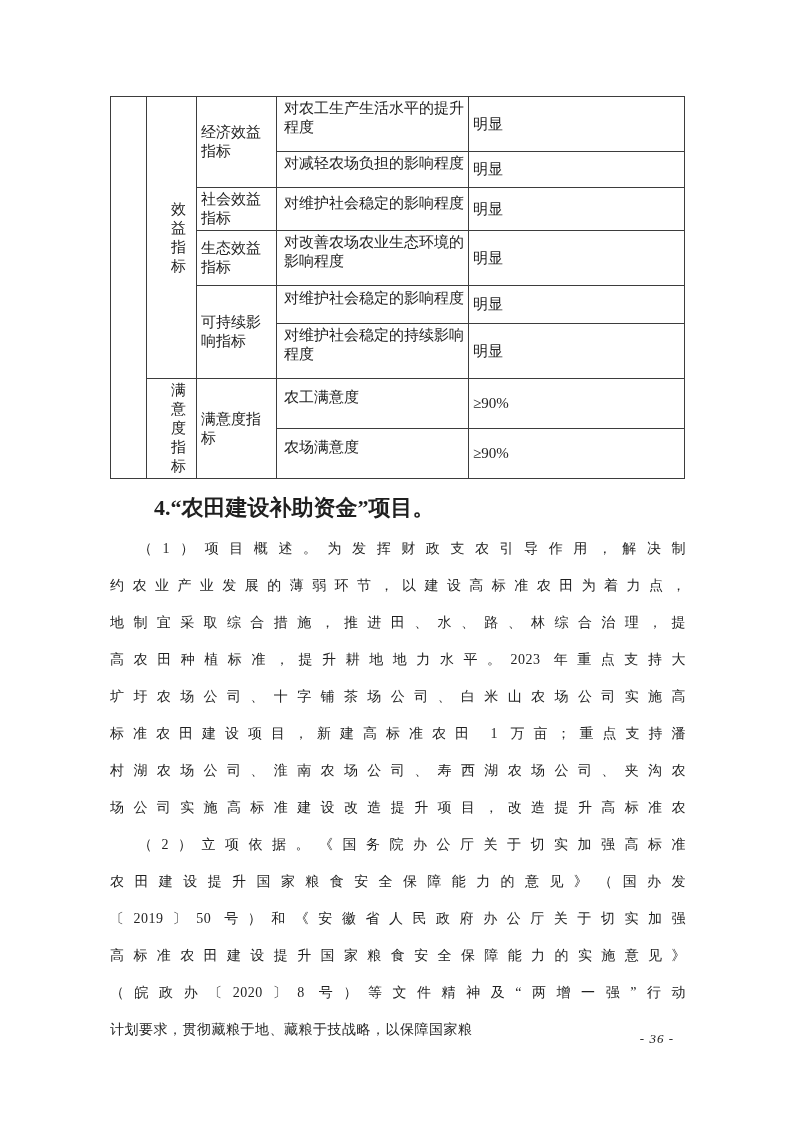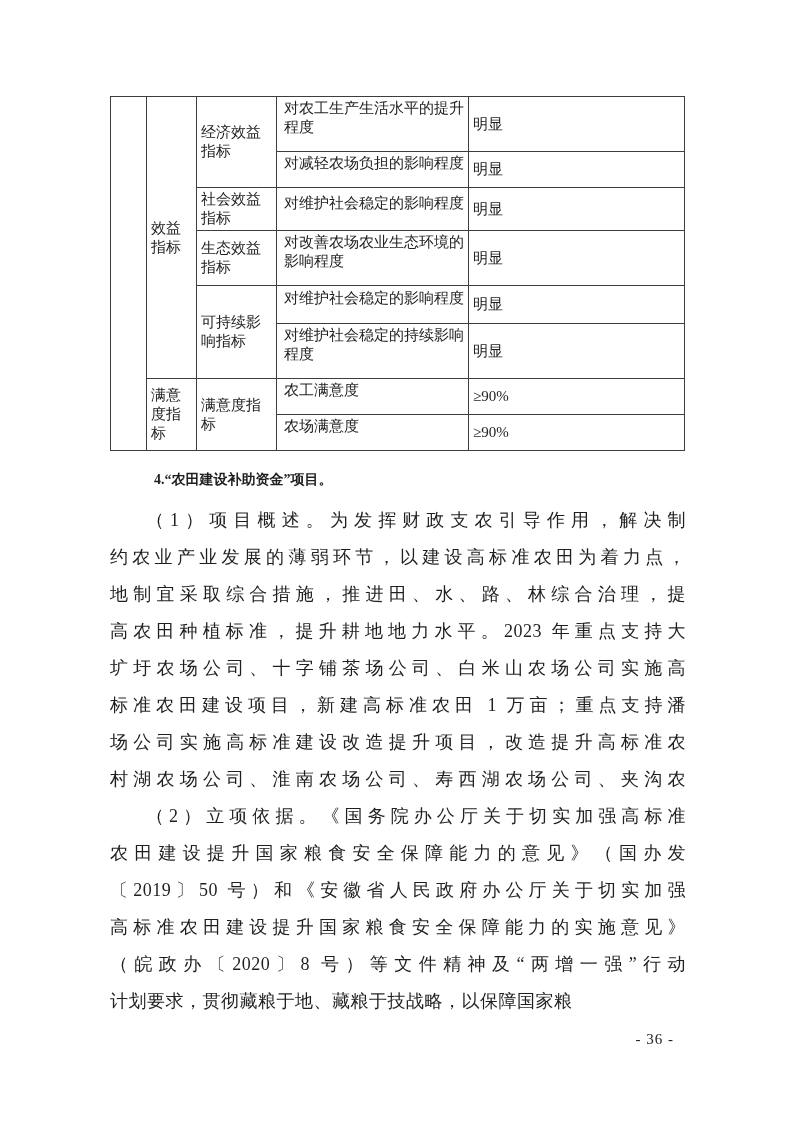--- a/index.html
+++ b/index.html
@@ -26,60 +26,61 @@
   table.itable td{
     border:1px solid #3d3d3d;
     font-size:15px;
     line-height:19px;
     vertical-align:middle;
     padding:2px 4px;
     color:#222;
     box-sizing:border-box;
   }
   table.itable td.c0{padding:0;}
-  table.itable td.c1{padding:2px 4px;}
+  table.itable td.c1{padding:2px 24px;}
   table.itable td.desc{text-align:left;padding:2px 2px 14px 7px;}
   table.itable tr:nth-child(1){height:34px;}
   table.itable tr:nth-child(2){height:30px;font-family:Liberation Serif, serif;}
   table.itable tr:nth-child(3){height:43px;}
   table.itable tr:nth-child(4){height:40px;margin-top:29px;}
   table.itable tr:nth-child(5){height:38px;}
   table.itable tr:nth-child(6){height:37px;margin-left:24px;}
   table.itable tr:nth-child(7){height:35px;margin-left:37px;}
   table.itable tr:nth-child(8){height:30px;}
   
   .heading{
     margin:12px 0 5px 0;
     padding-left:44px;
-    font-size:14px;
+    font-size:22px;
     font-weight:bold;
     line-height:34px;
     white-space:nowrap;
   }
   .para{margin:0;}
   .para .line{
-    font-size:18px;
+    font-size:14px;
     line-height:37px;
     height:37px;
     overflow:hidden;
     text-align:justify;
     text-align-last:justify;
     text-justify:inter-character;
     letter-spacing:0.5px;
   }
   .para .line.first{text-indent:2em;}
   .para .line.last{text-align-last:left;}
   
   .footer{
     position:absolute;
     top:1031px;
     right:120px;
-    font-size:15px;
+    font-size:13px;
     letter-spacing:1px;
     color:#222;
+    font-style:italic;
   }
 </style>
 </head>
 <body>
 
 <div class="page">
   <div class="content">
 
     <table class="itable">
       <colgroup>
@@ -135,22 +136,22 @@
 
     <div class="heading">4.“农田建设补助资金”项目。</div>
 
     <div class="para">
         <div class="line first">（1）项目概述。为发挥财政支农引导作用，解决制</div>
         <div class="line">约农业产业发展的薄弱环节，以建设高标准农田为着力点，</div>
         <div class="line">地制宜采取综合措施，推进田、水、路、林综合治理，提</div>
         <div class="line">高农田种植标准，提升耕地地力水平。2023 年重点支持大</div>
         <div class="line">圹圩农场公司、十字铺茶场公司、白米山农场公司实施高</div>
         <div class="line">标准农田建设项目，新建高标准农田 1 万亩；重点支持潘</div>
+        <div class="line">村湖农场公司、淮南农场公司、寿西湖农场公司、夹沟农</div>
         <div class="line">场公司实施高标准建设改造提升项目，改造提升高标准农</div>
-        <div class="line">村湖农场公司、淮南农场公司、寿西湖农场公司、夹沟农</div>
       </div>
     <div class="para">
         <div class="line first">（2）立项依据。《国务院办公厅关于切实加强高标准</div>
         <div class="line">农田建设提升国家粮食安全保障能力的意见》（国办发</div>
         <div class="line">〔2019〕50 号）和《安徽省人民政府办公厅关于切实加强</div>
         <div class="line">高标准农田建设提升国家粮食安全保障能力的实施意见》</div>
         <div class="line">（皖政办〔2020〕8 号）等文件精神及“两增一强”行动</div>
         <div class="line last">计划要求，贯彻藏粮于地、藏粮于技战略，以保障国家粮</div>
       </div>
 

